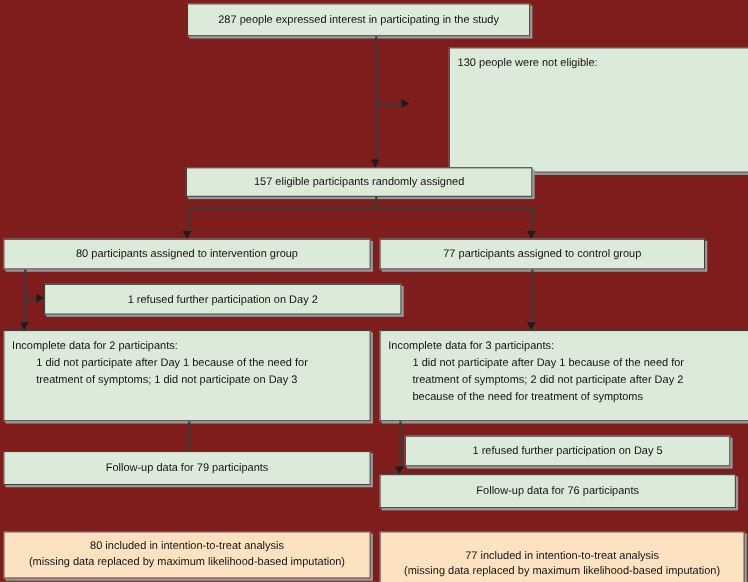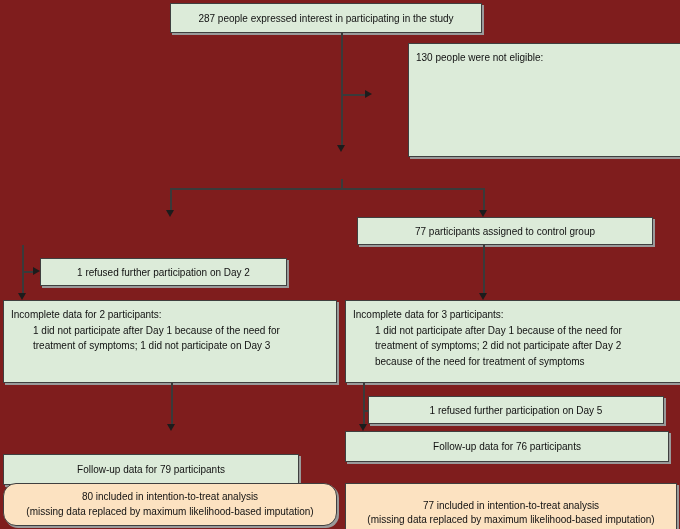--- a/index.html
+++ b/index.html
@@ -66,39 +66,45 @@
   <div class="vline" style="left:341px;top:33px;height:112px;"></div>
   <div class="arr-down" style="left:337px;top:145px;"></div>
 
   <div class="hline" style="left:341px;top:94px;width:25px;"></div>
   <div class="arr-right" style="left:365px;top:90px;"></div>
 
   <div class="box leftalign" style="left:372px;top:43px;width:303px;height:114px;margin-left:36px;">
     <span class="head">130 people were not eligible:</span>
   </div>
 
+  <div class="box center" style="left:169px;top:152px;width:315px;height:27px;">
+    <span>157 eligible participants randomly assigned</span>
+  </div>
 
   <div class="vline" style="left:341px;top:179px;height:10px;"></div>
   <div class="hline" style="left:170px;top:188px;width:314px;"></div>
   <div class="vline" style="left:170px;top:188px;height:23px;"></div>
   <div class="arr-down" style="left:166px;top:210px;"></div>
   <div class="vline" style="left:483px;top:188px;height:23px;"></div>
   <div class="arr-down" style="left:479px;top:210px;"></div>
 
+  <div class="box center" style="left:3px;top:217px;width:334px;height:28px;">
+    <span>80 participants assigned to intervention group</span>
+  </div>
 
-  <div class="box center" style="left:345px;top:217px;width:296px;height:28px;margin-left:12px;">
+  <div class="box center" style="left:345px;top:217px;width:296px;height:28px;">
     <span>77 participants assigned to control group</span>
   </div>
 
   <div class="vline" style="left:22px;top:245px;height:49px;"></div>
   <div class="arr-down" style="left:18px;top:293px;"></div>
   <div class="hline" style="left:22px;top:271px;width:12px;"></div>
   <div class="arr-right" style="left:33px;top:267px;"></div>
 
-  <div class="box center" style="left:40px;top:258px;width:247px;height:28px;justify-content:center;">
+  <div class="box center" style="left:40px;top:258px;width:325px;height:28px;justify-content:center;">
     <span>1 refused further participation on Day 2</span>
   </div>
 
   <div class="vline" style="left:483px;top:245px;height:49px;"></div>
   <div class="arr-down" style="left:479px;top:293px;"></div>
 
   <div class="box leftalign" style="left:3px;top:300px;width:334px;height:83px;">
     <span class="head">Incomplete data for 2 participants:</span>
     <span class="detail">1 did not participate after Day 1 because of the need for
 treatment of symptoms; 1 did not participate on Day 3</span>
@@ -116,29 +122,29 @@
 
   <div class="vline" style="left:363px;top:383px;height:42px;"></div>
   <div class="arr-down" style="left:359px;top:424px;"></div>
   <div class="hline" style="left:363px;top:410px;width:10px;"></div>
   <div class="arr-right" style="left:372px;top:406px;"></div>
 
   <div class="box center" style="left:368px;top:396px;width:296px;height:28px;">
     <span>1 refused further participation on Day 5</span>
   </div>
 
-  <div class="box center" style="left:3px;top:454px;width:296px;height:31px;">
+  <div class="box center" style="left:3px;top:410px;width:334px;height:31px;">
     <span>Follow-up data for 79 participants</span>
   </div>
 
   <div class="box center" style="left:345px;top:431px;width:324px;height:31px;">
     <span>Follow-up data for 76 participants</span>
   </div>
 
-  <div class="box orange center2" style="left:3px;top:483px;width:334px;height:43px;border-radius:13px;">
+  <div class="box orange center2" style="left:3px;top:483px;width:334px;height:43px;">
     <span class="nowrap">80 included in intention-to-treat analysis</span>
     <span class="nowrap">(missing data replaced by maximum likelihood-based imputation)</span>
   </div>
 
   <div class="box orange center2" style="left:345px;top:483px;width:332px;height:60px;">
     <span class="nowrap">77 included in intention-to-treat analysis</span>
     <span class="nowrap">(missing data replaced by maximum likelihood-based imputation)</span>
   </div>
 
 </div>

